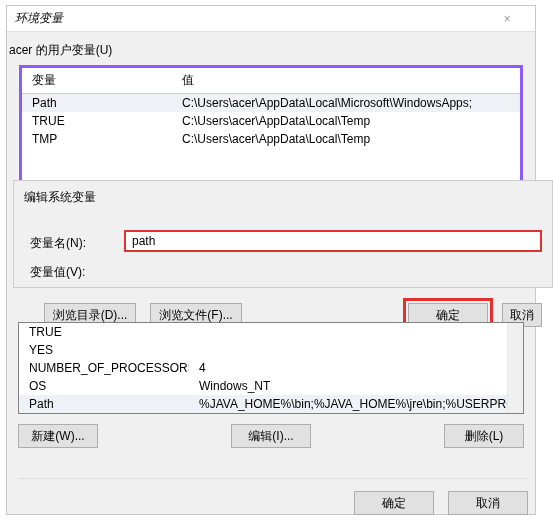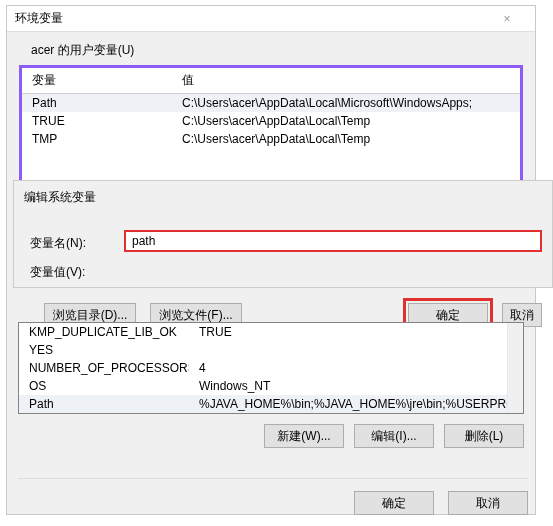--- a/index.html
+++ b/index.html
@@ -1,20 +1,20 @@
 <!DOCTYPE html>
 <html><head>
 <meta charset="utf-8">
 <style>
 * { box-sizing: border-box; margin: 0; padding: 0; font-family: "Microsoft YaHei", "Segoe UI", sans-serif; font-size: 12px; }
 body { background: #fff; width: 553px; height: 526px; position: relative; overflow: hidden; }
 .outer-window { position: absolute; left: 6px; top: 5px; width: 530px; height: 510px; border: 1px solid #c8c8c8; background: #f0f0f0; }
-.titlebar { height: 26px; background: #fff; border-bottom: 1px solid #e0e0e0; display: flex; align-items: center; padding: 0 8px; font-size: 12px; }
+.titlebar { height: 26px; background: #fff; border-bottom: 1px solid #e0e0e0; display: flex; align-items: center; padding: 0 8px; font-size: 12px; font-style: italic; }
 .titlebar .close { margin-left: auto; width: 40px; text-align: center; color: #999; }
-.section-label { padding: 10px 24px 6px; font-size: 12px; }
+.section-label { padding: 10px 2px 6px; font-size: 12px; }
 .table-wrap { margin: 0 12px; border: 3px solid #8b5cf6; background: #fff; height: 122px; overflow: hidden; }
 .table-header { display: flex; border-bottom: 1px solid #d0d0d0; background: #fff; }
 .th { padding: 4px 10px; font-size: 12px; }
 .th.name { width: 150px; border-right: 0px solid #eee; }
 .th.val { flex: 1; }
 .tr { display: flex; }
 .tr.sel { background: #eef2f7; }
 .td { padding: 2px 10px; font-size: 12px; white-space: nowrap; overflow: hidden; }
 .td.name { width: 150px; }
 .td.val { flex: 1; }
@@ -23,21 +23,21 @@
 .form-row { display: flex; align-items: flex-end; margin: 12px 0; padding: 0 10px; }
 .form-label { width: 100px; padding-left: 6px; font-size: 12px; }
 .form-input { flex: 1; height: 22px; border: 2px solid #e03030; background: #fff; padding: 0 6px; font-size: 12px; outline: none; }
 .edit-buttons { display: flex; gap: 14px; padding: 10px 10px 0 30px; align-items: flex-end; }
 .btn { height: 24px; min-width: 92px; border: 1px solid #adadad; background: #e1e1e1; font-size: 12px; cursor: pointer; }
 .btn.small { min-width: 80px; }
 .btn.ok-highlight { outline: 3px solid #e03030; outline-offset: 2px; }
 .spacer-flex { flex: 1; }
 .sys-table-wrap { position: absolute; left: 18px; top: 322px; width: 506px; height: 92px; border: 1px solid #828282; background: #fff; overflow: hidden; }
 .sys-table-wrap .tr .td.name { width: 170px; }
-.sys-btn-row { position: absolute; left: 18px; top: 424px; width: 506px; display: flex; justify-content: flex-end; gap: 10px; }
+.sys-btn-row { position: absolute; left: 18px; top: 424px; width: 506px; display: flex; justify-content: space-between; gap: 10px; }
 .bottom-row { position: absolute; left: 18px; top: 478px; width: 510px; display: flex; justify-content: flex-end; gap: 14px; border-top: 1px solid #ddd; padding-top: 12px; }
 .scrollbar-stub { position: absolute; right: 0; top: 0; width: 16px; height: 100%; background: #f0f0f0; border-left: 1px solid #e8e8e8; }
 </style>
 </head>
 <body>
 
 <div class="outer-window">
   <div class="titlebar">
     <span>环境变量</span>
     <span class="close">×</span>
@@ -78,21 +78,20 @@
     <button class="btn">浏览目录(D)...</button>
     <button class="btn">浏览文件(F)...</button>
     <div class="spacer-flex"></div>
     <button class="btn small ok-highlight">确定</button>
     <button class="btn small" style="min-width:40px">取消</button>
   </div>
 </div>
 
 <div class="sys-table-wrap">
   <div class="tr">
-    <div class="td name">KMP_DUPLICATE_LIB_OK</div>
     <div class="td val">TRUE</div>
   </div>
   <div class="tr">
     <div class="td val">YES</div>
   </div>
   <div class="tr">
     <div class="td name">NUMBER_OF_PROCESSORS</div>
     <div class="td val">4</div>
   </div>
   <div class="tr">

